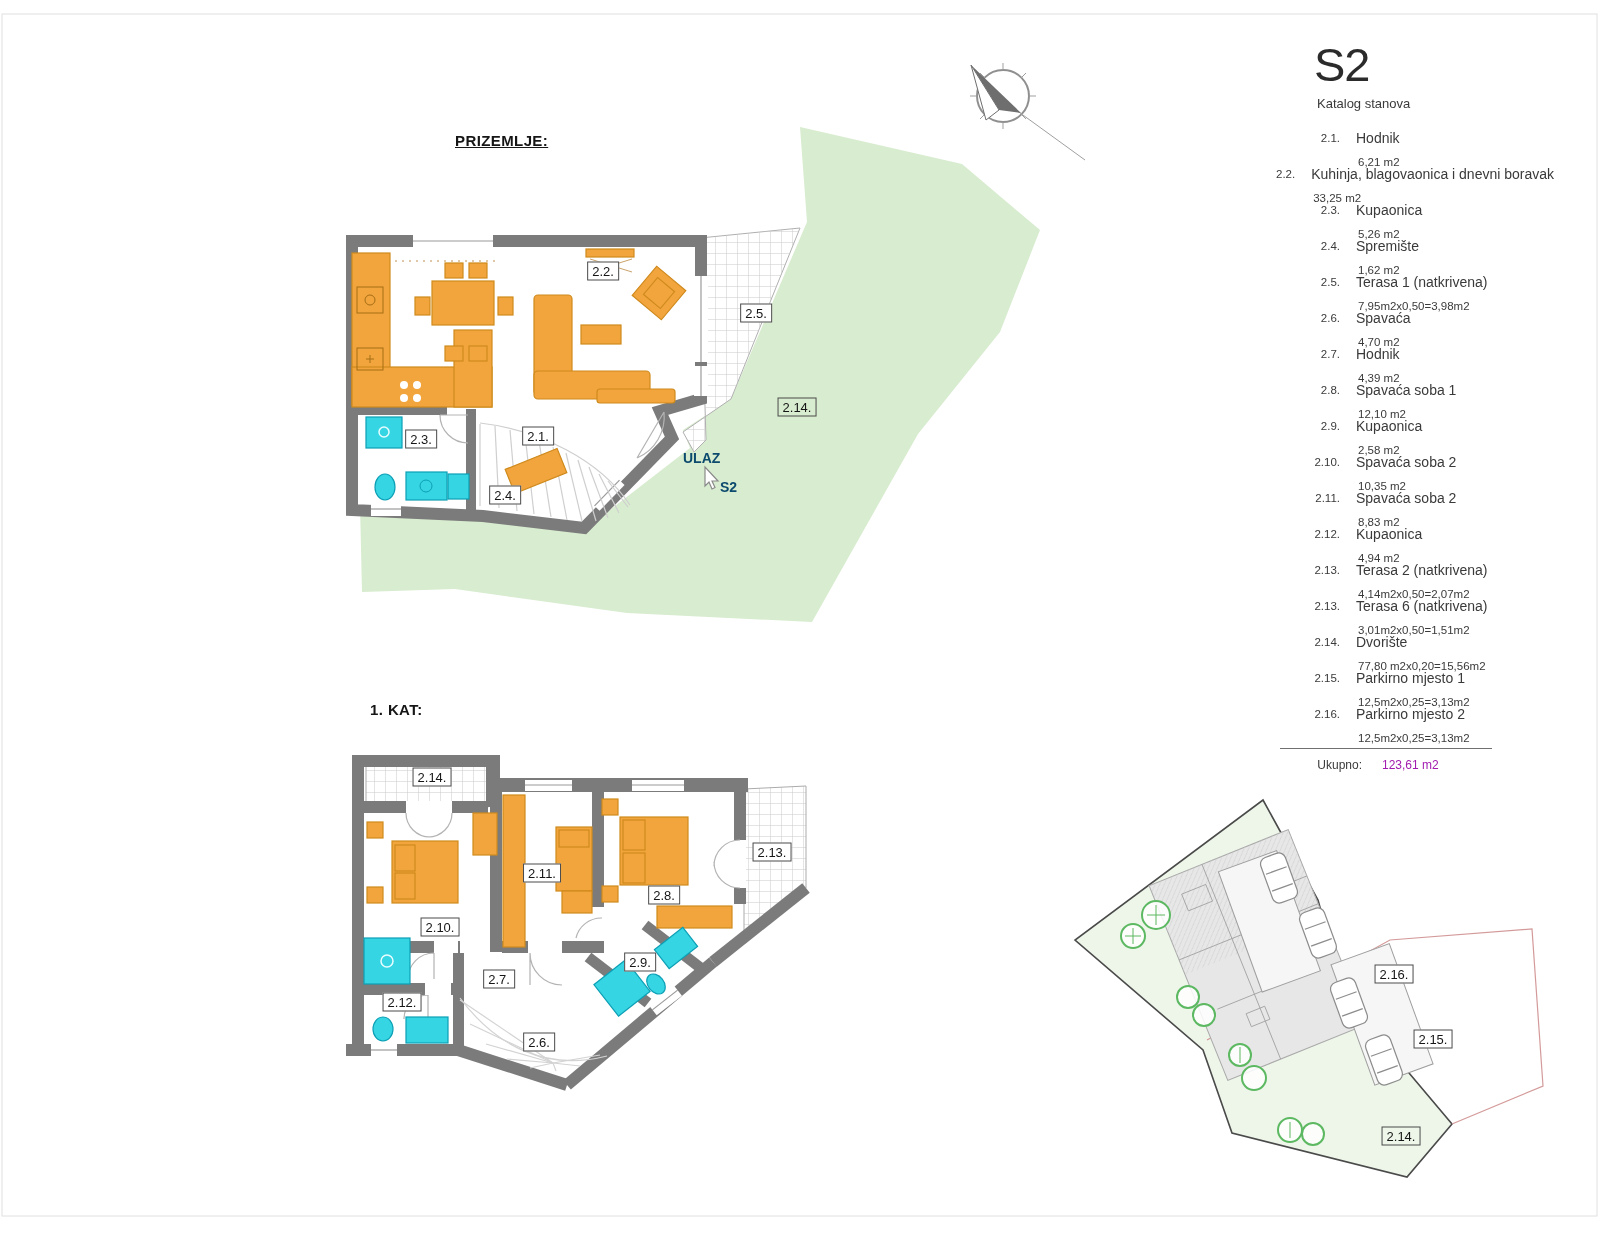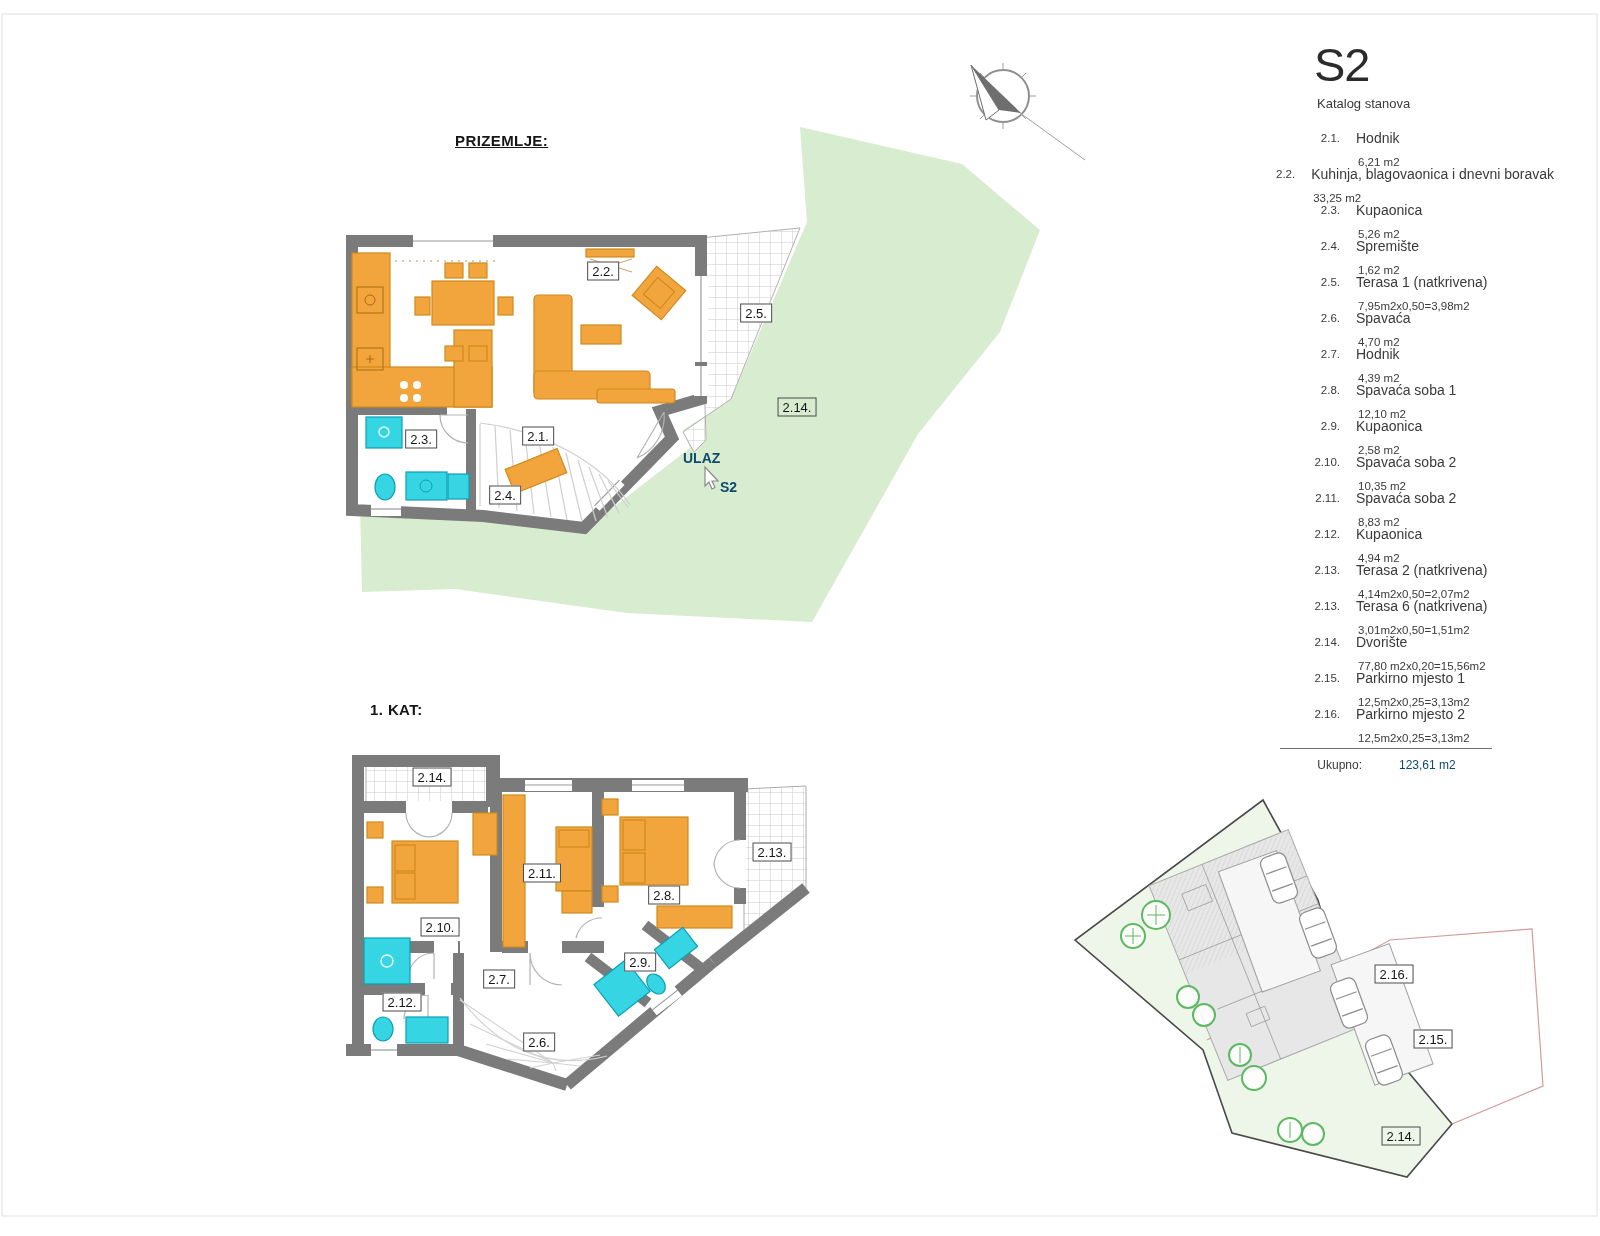--- a/index.html
+++ b/index.html
@@ -14,23 +14,23 @@
   #legend{position:absolute;left:1276px;top:44px;width:252px;}
   #legend-unit{position:absolute;left:38px;top:-2px;font-size:47px;line-height:46px;font-weight:normal;color:#2b2b2b;letter-spacing:-1px;}
   #legend-sub{position:absolute;left:41px;top:52px;font-size:13px;color:#3a3a3a;text-align:center;}
   #legend-items{position:absolute;left:0;top:86px;width:252px;}
   .lrow{display:flex;margin-bottom:4px;height:32px;}
   .lno{width:80px;text-align:right;padding-right:16px;box-sizing:border-box;font-size:11.5px;line-height:16px;color:#3a3a3a;}
   .lbody{flex:1;}
   .lname{font-size:14px;line-height:16px;color:#3a3a3a;white-space:nowrap;}
   .larea{font-size:11.5px;line-height:16px;color:#3a3a3a;white-space:nowrap;padding-left:2px;margin-top:8px;}
   #legend-sep{border-top:1px solid #707070;width:212px;margin:10px 0 9px 4px;}
-  .lrow-total{display:flex;gap:23px;}
+  .lrow-total{display:flex;}
   .ltotal-label{width:96px;text-align:right;padding-right:10px;box-sizing:border-box;font-size:12px;color:#3a3a3a;}
-  .ltotal-value{font-size:12px;color:#0c4a6e;margin-left:4px;}
+  .ltotal-value{font-size:12px;color:#a21caf;margin-left:10px;}
 </style>
 </head>
 <body>
 
 <svg id="drawing" width="1600" height="1236" viewBox="0 0 1600 1236">
   <defs>
     <pattern id="grid" width="11" height="11" patternUnits="userSpaceOnUse">
       <path d="M11 0H0V11" fill="none" stroke="#C9C9C9" stroke-width="1"></path>
     </pattern>
     <pattern id="hatch" width="6" height="6" patternUnits="userSpaceOnUse">

